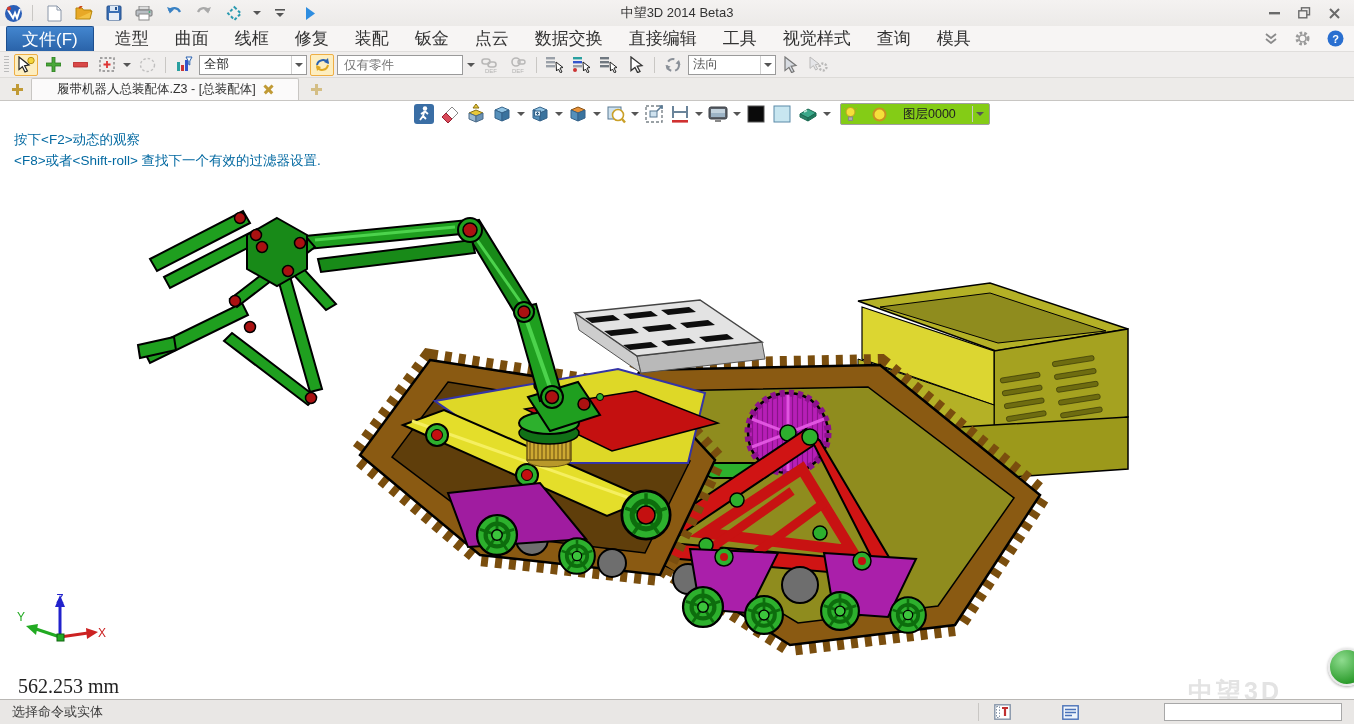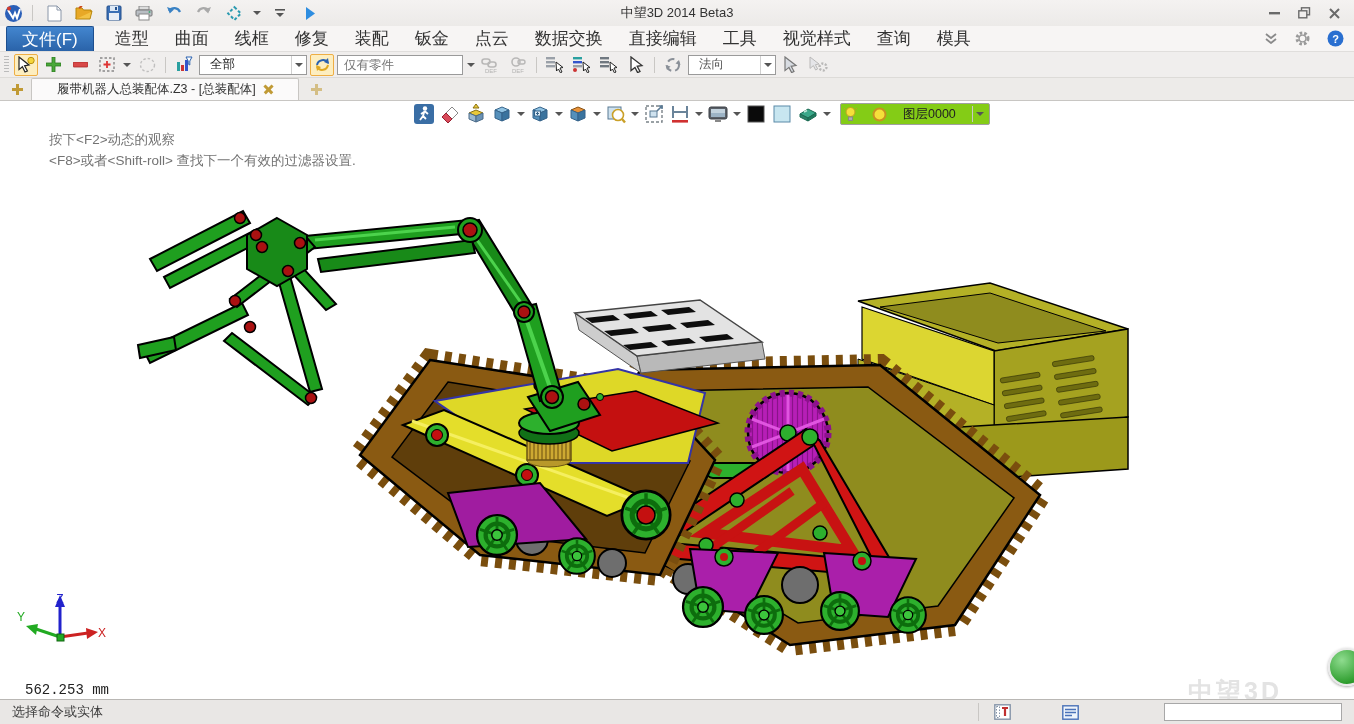--- a/index.html
+++ b/index.html
@@ -15,39 +15,39 @@
   .menu-item{font-size:17px;color:#333;padding:0 13px;display:flex;align-items:center;cursor:default;}
   .menu-item.active{background:linear-gradient(#4386cf,#2a63a9);color:#fff;border:1px solid #1d4f8f;border-bottom:none;border-radius:2px 2px 0 0;margin-left:6px;padding:0 15px;}
   .menubar-right{margin-left:auto;display:flex;align-items:center;gap:16px;padding-right:10px;}
   
   .tb2{height:26px;background:#f0eeed;display:flex;align-items:center;gap:3px;padding:0 2px;border-bottom:1px solid #dddbd8;}
   .grip{width:5px;height:18px;background:repeating-linear-gradient(#bbb 0 1px,transparent 1px 3px);margin:0 2px;}
   .ico{width:24px;height:22px;display:flex;align-items:center;justify-content:center;flex:0 0 auto;}
   .ico.hl{background:#fdeec0;border:1px solid #eeae44;border-radius:2px;}
   .caret{width:0;height:0;border-left:4px solid transparent;border-right:4px solid transparent;border-top:4px solid #555;}
   .caretbox{width:10px;height:22px;display:flex;align-items:center;justify-content:center;}
-  .combo{height:20px;background:#fff;border:1px solid #9a9a9a;display:flex;align-items:center;font-size:12.5px;color:#222;padding-left:10px;}
+  .combo{height:20px;background:#fff;border:1px solid #9a9a9a;display:flex;align-items:center;font-size:12.5px;color:#222;padding-left:4px;}
   .combo .cc{margin-left:auto;width:15px;height:100%;display:flex;align-items:center;justify-content:center;border-left:1px solid #d0d0d0;}
   .txtin{height:20px;background:#fff;border:1px solid #9a9a9a;font-size:12.5px;color:#999;padding-left:6px;display:flex;align-items:center;}
   .dim{opacity:.45;}
   
   .tabbar{height:23px;background:#edebe9;display:flex;align-items:flex-end;border-bottom:1px solid #c8c6c3;}
   .plusico{position:relative;width:11px;height:11px;margin:0 8px 5px 12px;}
   .plusico::before,.plusico::after{content:"";position:absolute;background:#c09a35;}
   .plusico::before{left:4px;top:0;width:3px;height:11px;}
   .plusico::after{left:0;top:4px;width:11px;height:3px;}
   .doctab{height:22px;background:#fbfafa;border:1px solid #c8c6c3;border-bottom:none;border-radius:2px 2px 0 0;display:flex;align-items:center;padding:0 25px;font-size:12.5px;color:#333;gap:8px;}
   .tabclose{position:relative;width:9px;height:9px;}
   .tabclose::before,.tabclose::after{content:"";position:absolute;left:-1px;top:3px;width:11px;height:2.5px;background:#c09a35;}
   .tabclose::before{transform:rotate(45deg);} .tabclose::after{transform:rotate(-45deg);}
   
   .canvas{position:relative;height:598px;background:#fff;overflow:hidden;}
   .float-tb{position:absolute;left:412px;top:2px;display:flex;align-items:center;gap:2px;}
-  .hints{position:absolute;left:14px;top:28px;font-size:13.5px;color:#737373;line-height:21px;margin-left:35px;}
-  .readout{position:absolute;left:25px;bottom:1px;font-family:Liberation Mono, monospace;font-size:14px;color:#222;}
+  .hints{position:absolute;left:14px;top:28px;font-size:13.5px;color:#0369a1;line-height:21px;}
+  .readout{position:absolute;left:18px;bottom:1px;font-family:Liberation Serif, serif;font-size:20px;color:#222;}
   .watermark{position:absolute;right:72px;bottom:-9px;font-size:25px;font-weight:bold;color:#e3e3e3;letter-spacing:3px;}
   .helper-ball{position:absolute;right:-12px;bottom:13px;width:38px;height:38px;border-radius:50%;background:radial-gradient(circle at 35% 30%,#8fdc8f,#2f9e2f 70%,#177017);border:2px solid #e9e9e9;box-shadow:0 1px 3px rgba(0,0,0,.35);}
   .layerbox{height:22px;background:#84cc16;border:1px solid #a0a0a0;border-radius:2px;display:flex;align-items:center;gap:14px;padding:0 2px;margin-left:6px;}
   .layerbox .lbl{font-size:12.5px;color:#222;padding:0 2px;}
   .axis-triad{position:absolute;left:16px;bottom:44px;}
   
   .statusbar{height:25px;background:#e9e7e5;border-top:1px solid #b9b7b4;display:flex;align-items:center;padding:0 12px;font-size:13px;color:#3a3a3a;}
   .sb-right{margin-left:auto;display:flex;align-items:center;}
   .sb-box{width:178px;height:18px;background:#fff;border:1px solid #a8a8a8;margin-left:82px;}
   svg{display:block;}

